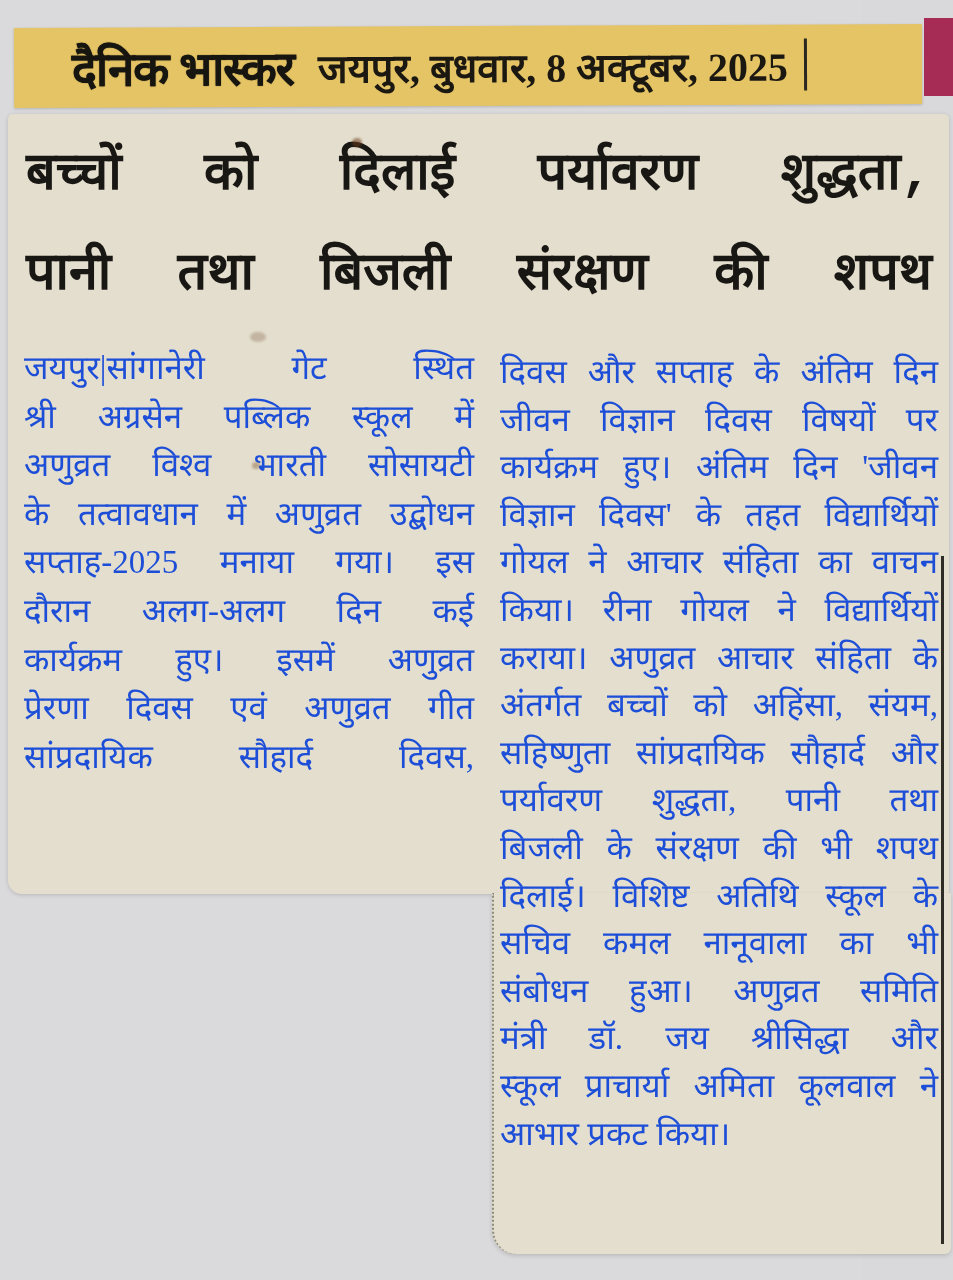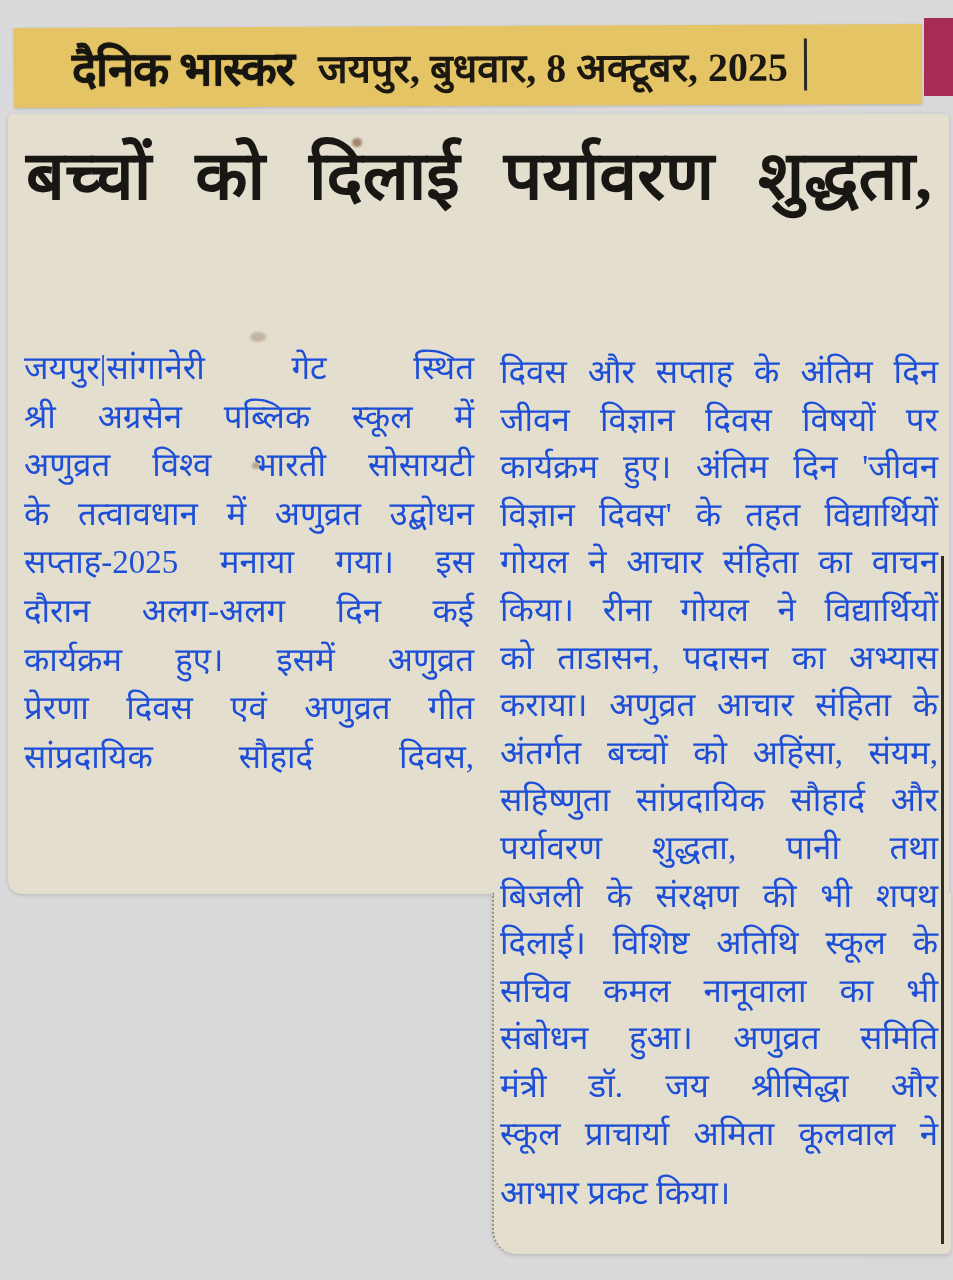--- a/index.html
+++ b/index.html
@@ -54,38 +54,39 @@
     position:absolute;left:941px;top:556px;width:3px;height:688px;
     background:#2f2c26;
   }
 
   
   .headline{
     position:absolute;left:26px;top:126px;width:906px;
     color:#191714;
   }
   .headline .hline{
-    font-size:68px;font-weight:800;line-height:100px;
+    font-size:52px;font-weight:800;line-height:100px;
     text-align:justify;text-align-last:justify;
     white-space:normal;
+    font-family:Liberation Mono, monospace;
   }
 
   
   .col{
     position:absolute;color:#1d4ed8;
     font-size:33px;font-weight:500;
   }
   .col-left{left:24px;top:344px;width:450px;}
   .col-left .bline{line-height:48.6px;}
   .col-right{left:500px;top:349px;width:438px;}
   .col-right .bline{line-height:47.6px;}
   .bline{
     text-align:justify;text-align-last:justify;
   }
-  .bline.lastline{text-align-last:left;margin-top:12px;}
+  .bline.lastline{text-align-last:left;}
 
   
   .speck{position:absolute;border-radius:50%;filter:blur(1px);}
   .speck.s1{left:352px;top:138px;width:10px;height:9px;background:rgba(110,60,30,.55);}
   .speck.s2{left:252px;top:462px;width:8px;height:7px;background:rgba(120,80,40,.4);}
   .speck.s3{left:250px;top:332px;width:16px;height:10px;background:rgba(100,60,30,.25);}
 </style>
 </head>
 <body>
 
@@ -97,20 +98,21 @@
     <span class="sepbar"></span>
   </div>
   <div class="accent-block"></div>
 
   <div class="paper-upper"></div>
   <div class="paper-lower"></div>
   <div class="column-rule"></div>
 
   <div class="headline">
     <div class="hline">बच्चों को दिलाई पर्यावरण शुद्धता,</div>
+    <div class="hline">पानी तथा बिजली संरक्षण की शपथ</div>
   </div>
 
   <div class="col col-left">
     <div class="bline">जयपुर|सांगानेरी गेट स्थित</div>
     <div class="bline">श्री अग्रसेन पब्लिक स्कूल में</div>
     <div class="bline">अणुव्रत विश्व भारती सोसायटी</div>
     <div class="bline">के तत्वावधान में अणुव्रत उद्बोधन</div>
     <div class="bline">सप्ताह-2025 मनाया गया। इस</div>
     <div class="bline">दौरान अलग-अलग दिन कई</div>
     <div class="bline">कार्यक्रम हुए। इसमें अणुव्रत</div>
@@ -118,21 +120,20 @@
     <div class="bline">सांप्रदायिक सौहार्द दिवस,</div>
   </div>
 
   <div class="col col-right">
     <div class="bline">दिवस और सप्ताह के अंतिम दिन</div>
     <div class="bline">जीवन विज्ञान दिवस विषयों पर</div>
     <div class="bline">कार्यक्रम हुए। अंतिम दिन 'जीवन</div>
     <div class="bline">विज्ञान दिवस' के तहत विद्यार्थियों</div>
     <div class="bline">गोयल ने आचार संहिता का वाचन</div>
     <div class="bline">किया। रीना गोयल ने विद्यार्थियों</div>
-    <div class="bline">को ताडासन, पदासन का अभ्यास</div>
     <div class="bline">कराया। अणुव्रत आचार संहिता के</div>
     <div class="bline">अंतर्गत बच्चों को अहिंसा, संयम,</div>
     <div class="bline">सहिष्णुता सांप्रदायिक सौहार्द और</div>
     <div class="bline">पर्यावरण शुद्धता, पानी तथा</div>
     <div class="bline">बिजली के संरक्षण की भी शपथ</div>
     <div class="bline">दिलाई। विशिष्ट अतिथि स्कूल के</div>
     <div class="bline">सचिव कमल नानूवाला का भी</div>
     <div class="bline">संबोधन हुआ। अणुव्रत समिति</div>
     <div class="bline">मंत्री डॉ. जय श्रीसिद्धा और</div>
     <div class="bline">स्कूल प्राचार्या अमिता कूलवाल ने</div>

